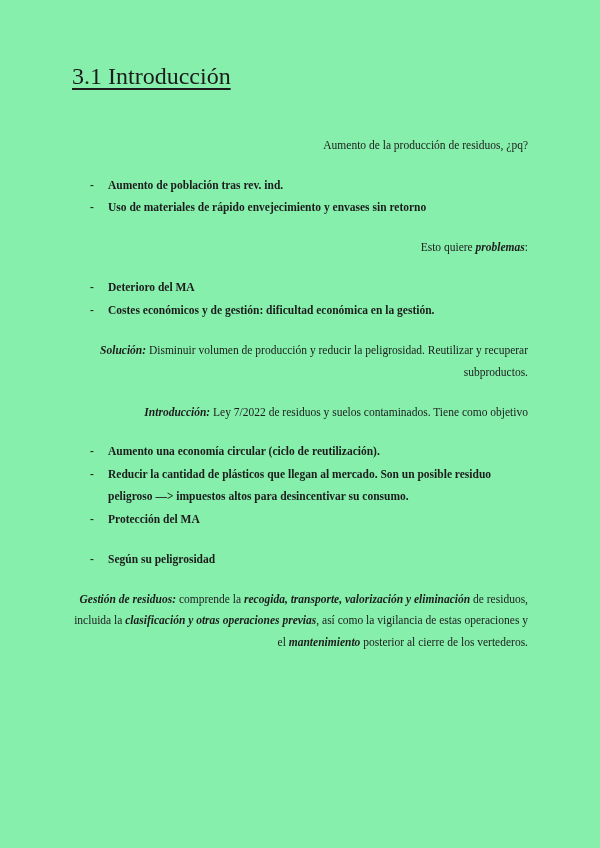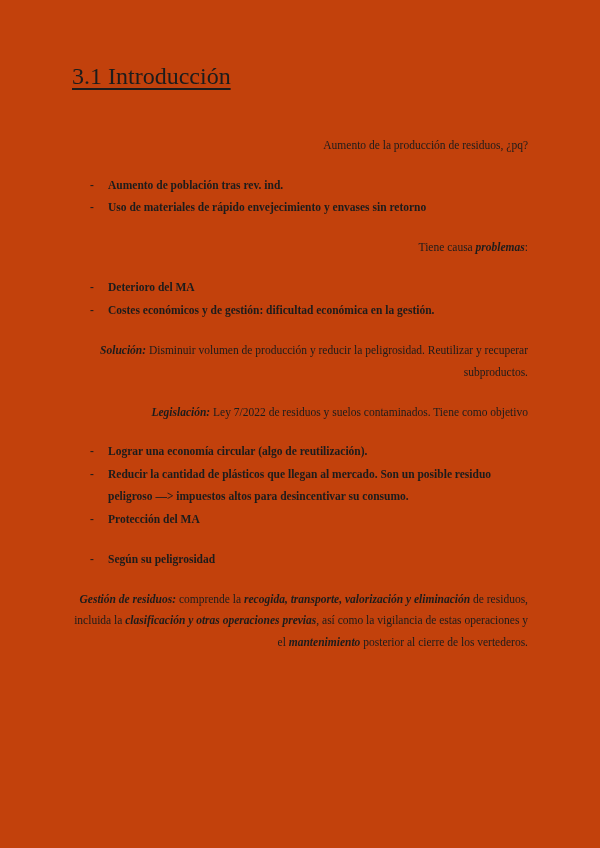--- a/index.html
+++ b/index.html
@@ -5,21 +5,21 @@
   html, body {
     margin: 0;
     padding: 0;
     background: #ffffff;
   }
   .page {
     position: relative;
     width: 600px;
     height: 848px;
     box-sizing: border-box;
-    background: #c2410c;
+    background: #86efac;
     padding: 62px 72px 40px 72px;
     font-family: "Liberation Serif", "DejaVu Serif", serif;
     font-size: 11.5px;
     line-height: 1.9;
     color: #1c1c1c;
     overflow: hidden;
   }
   .title {
     font-size: 24px;
     font-weight: 400;
@@ -62,33 +62,33 @@
 
   <h1 class="title">3.1 Introducción</h1>
 
   <p>Aumento de la producción de residuos, ¿pq?</p>
 
   <ul class="dash-list">
     <li>Aumento de población tras rev. ind.</li>
     <li>Uso de materiales de rápido envejecimiento y envases sin retorno</li>
   </ul>
 
-  <p><span>Tiene causa </span><strong>problemas</strong><span>:</span></p>
+  <p><span>Esto quiere </span><strong>problemas</strong><span>:</span></p>
 
   <ul class="dash-list">
     <li>Deterioro del MA</li>
     <li>Costes económicos y de gestión: dificultad económica en la gestión.</li>
   </ul>
 
   <p><strong>Solución:</strong><span> Disminuir volumen de producción y reducir la peligrosidad. Reutilizar y recuperar subproductos.</span></p>
 
-  <p><strong>Legislación:</strong><span> Ley 7/2022 de residuos y suelos contaminados. Tiene como objetivo</span></p>
+  <p><strong>Introducción:</strong><span> Ley 7/2022 de residuos y suelos contaminados. Tiene como objetivo</span></p>
 
   <ul class="dash-list">
-    <li>Lograr una economía circular (algo de reutilización).</li>
+    <li>Aumento una economía circular (ciclo de reutilización).</li>
     <li>Reducir la cantidad de plásticos que llegan al mercado. Son un posible residuo peligroso —&gt; impuestos altos para desincentivar su consumo.</li>
     <li>Protección del MA</li>
   </ul>
 
 
   <ul class="dash-list">
     <li>Según su peligrosidad</li>
   </ul>
 
   <p class="spaced"><strong>Gestión de residuos:</strong><span> comprende la </span><strong>recogida, transporte, valorización y eliminación</strong><span> de residuos, incluida la </span><strong>clasificación y otras operaciones previas</strong><span>, así como la vigilancia de estas operaciones y el </span><strong>mantenimiento</strong><span> posterior al cierre de los vertederos.</span></p>

